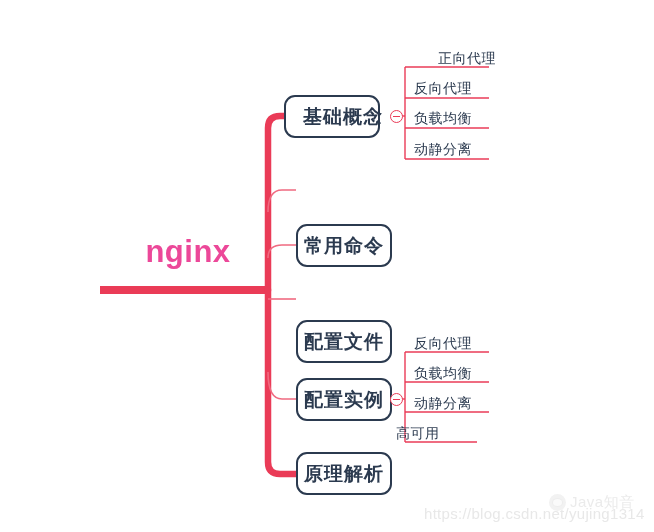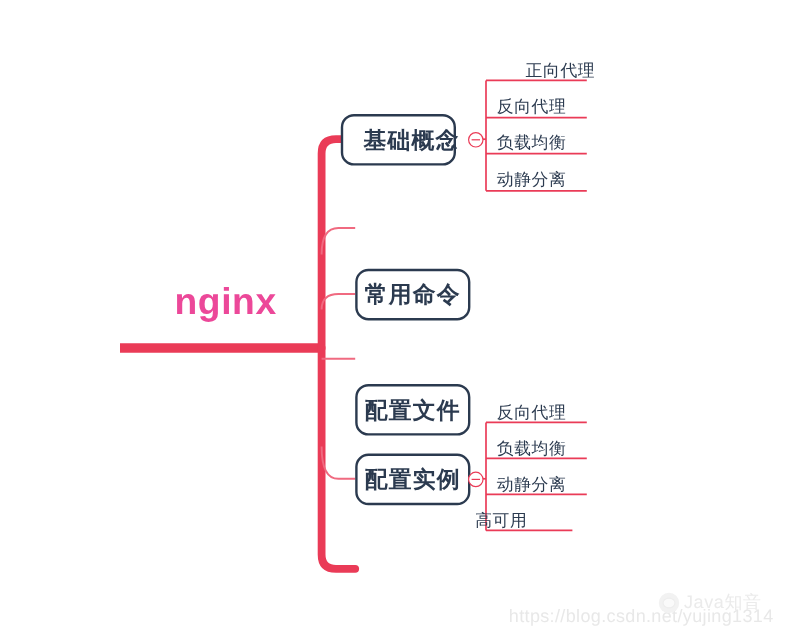--- a/index.html
+++ b/index.html
@@ -160,20 +160,21 @@
     <line x1="405" y1="412" x2="489" y2="412" stroke="#ea3b57" stroke-width="1.4"></line>
     <line x1="405" y1="442" x2="477" y2="442" stroke="#ea3b57" stroke-width="1.4"></line>
   </svg>
 
   <div class="root-label">nginx</div>
 
   <div class="node" style="left:284px; top:95px; width:96px; height:43px;padding-left:22px;">基础概念</div>
   <div class="node" style="left:296px; top:224px; width:96px; height:43px;">常用命令</div>
   <div class="node" style="left:296px; top:278px; width:96px; height:43px;margin-top:42px;">配置文件</div>
   <div class="node" style="left:296px; top:378px; width:96px; height:43px;">配置实例</div>
+  <div class="node" style="left:296px; top:452px; width:96px; height:43px;">原理解析</div>
 
   <div class="toggle" style="left:390px; top:110px;"></div>
   <div class="toggle" style="left:390px; top:393px;"></div>
 
   <div class="leaf" style="left:414px; top:49px;margin-left:24px;">正向代理</div>
   <div class="leaf" style="left:414px; top:79px;">反向代理</div>
   <div class="leaf" style="left:414px; top:109px;">负载均衡</div>
   <div class="leaf" style="left:414px; top:140px;">动静分离</div>
 
   <div class="leaf" style="left:414px; top:334px;">反向代理</div>

